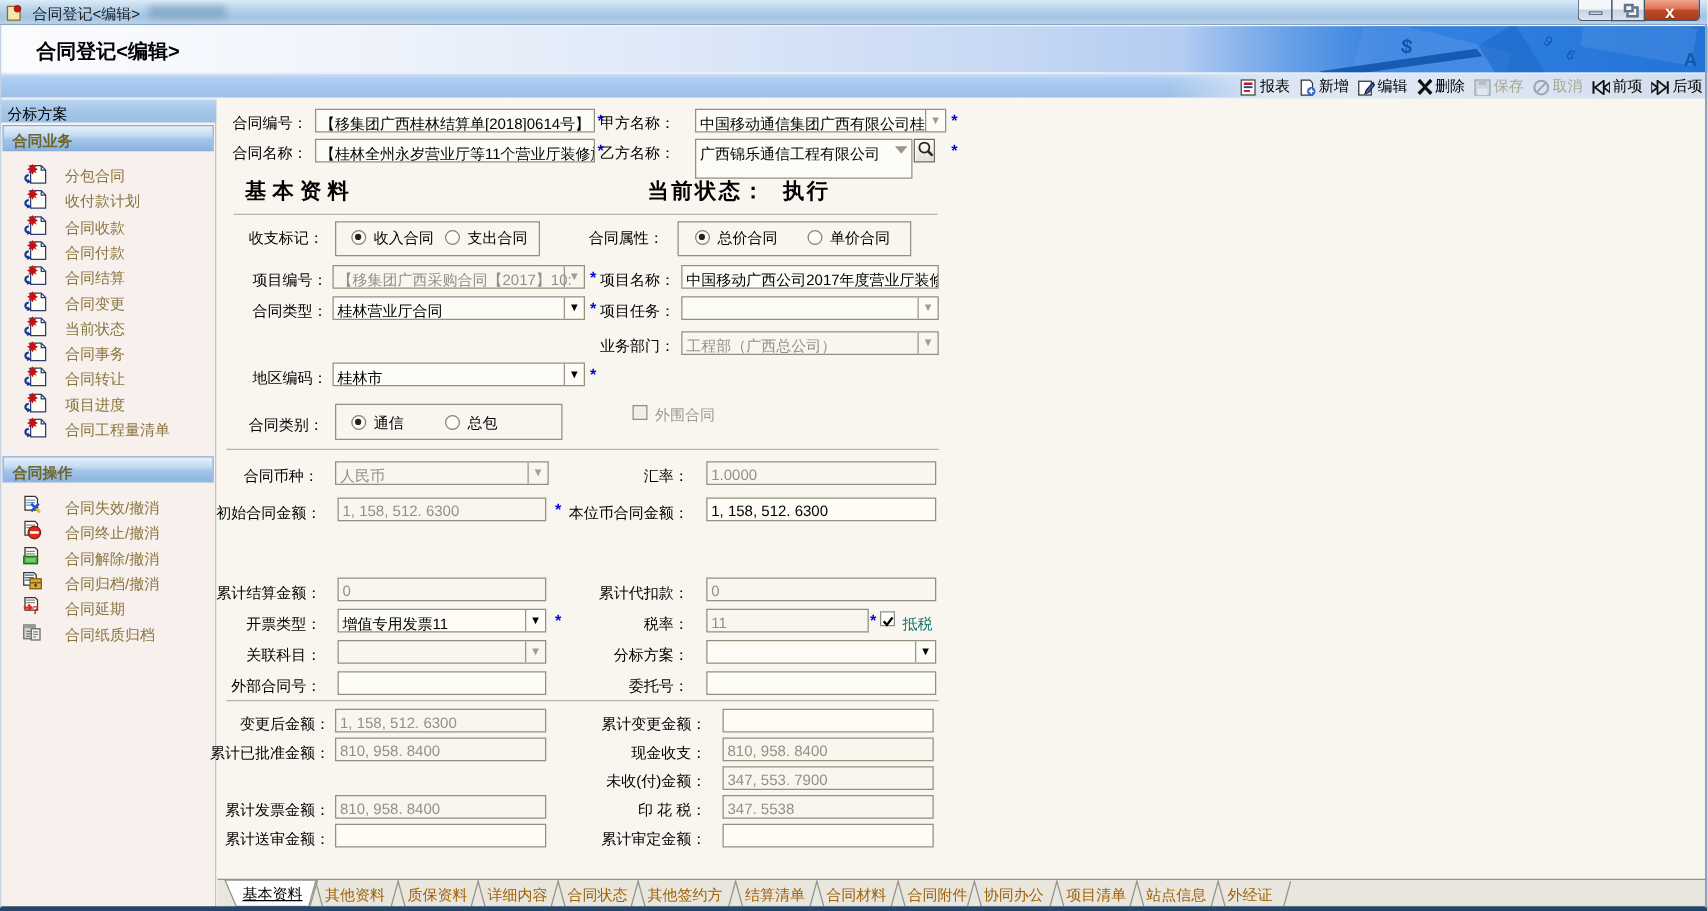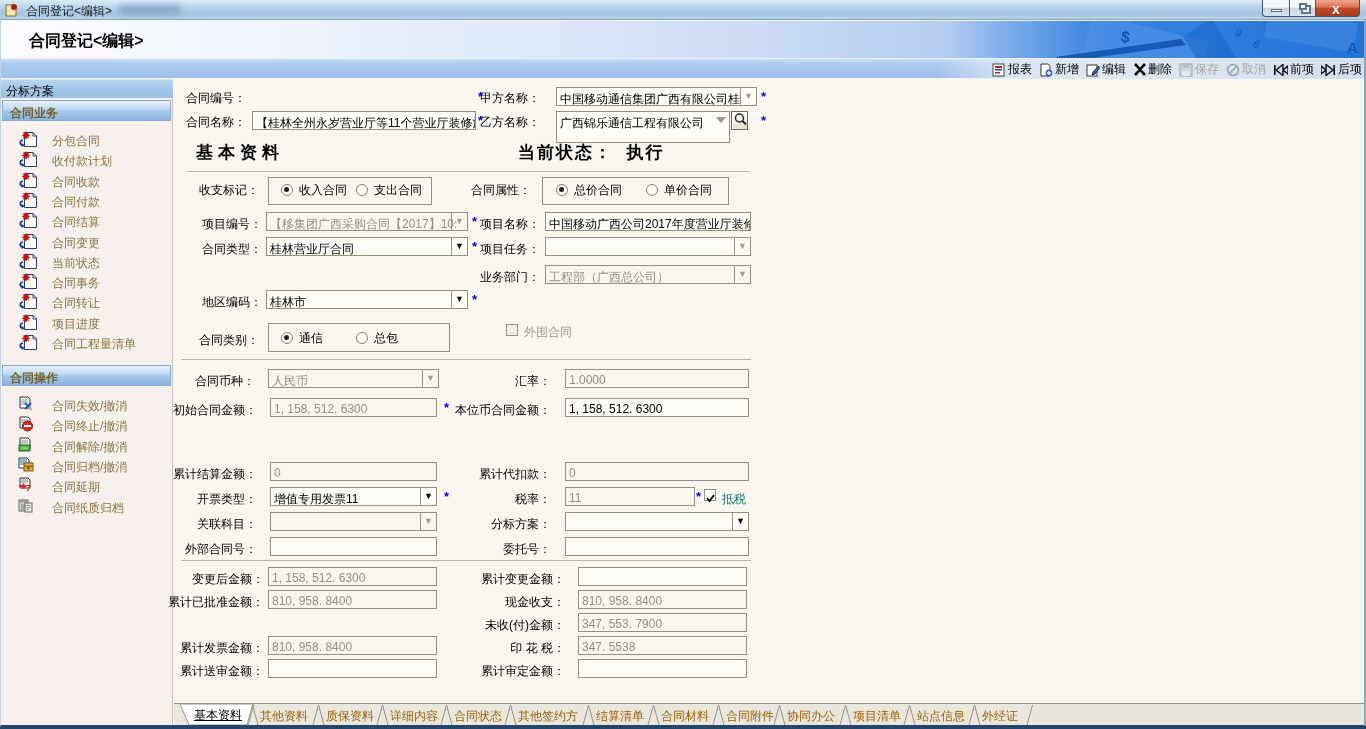--- a/index.html
+++ b/index.html
@@ -295,20 +295,21 @@
         <rect x="2" y="3" width="9" height="2.5" fill="#9a9a92"></rect>
         <path d="M4 8 h5 M4 10 h5 M4 12 h3" stroke="#777" stroke-width="1"></path>
         <rect x="8" y="6" width="7" height="9" fill="#efefe9" stroke="#666"></rect>
         <path d="M9.5 8.5 h4 M9.5 10.5 h4 M9.5 12.5 h2.5" stroke="#888" stroke-width="1"></path>
       </svg>
       <span class="txt">合同纸质归档</span>
     </div>
 </div>
 <div id="form">
  <div class="lbl rlbl" style="left:-98px;top:11px;width:170px">合同编号：</div>
+ <div class="inp" style="left:78px;top:8px;width:224px;height:19px">【移集团广西桂林结算单[2018]0614号】</div>
  <div class="star" style="left:304px;top:10px">*</div>
  <div class="lbl rlbl" style="left:196px;top:11px;width:170px">甲方名称：</div>
  <div class="inp" style="left:382px;top:8px;width:201px;height:19px">中国移动通信集团广西有限公司桂<span class="arw arwd">▼</span></div>
  <div class="star" style="left:587px;top:10px">*</div>
  <div class="lbl rlbl" style="left:-98px;top:35px;width:170px">合同名称：</div>
  <div class="inp" style="left:78px;top:32px;width:224px;height:19px">【桂林全州永岁营业厅等11个营业厅装修施</div>
  <div class="star" style="left:304px;top:34px">*</div>
  <div class="lbl rlbl" style="left:196px;top:35px;width:170px">乙方名称：</div>
  <div class="inp" style="left:382px;top:32px;width:174px;height:32px">广西锦乐通信工程有限公司<span style="position:absolute;right:3px;top:5px;width:0;height:0;border-left:5px solid transparent;border-right:5px solid transparent;border-top:6px solid #9a968a"></span></div>
  <div style="position:absolute;left:557px;top:32px;width:17px;height:19px;background:linear-gradient(180deg,#fdfdfb,#e4e0d2);border:1px solid #6c6c5e;box-shadow:1px 1px 0 #fff inset"><svg width="15" height="15" style="margin:0 0 0 1px">

